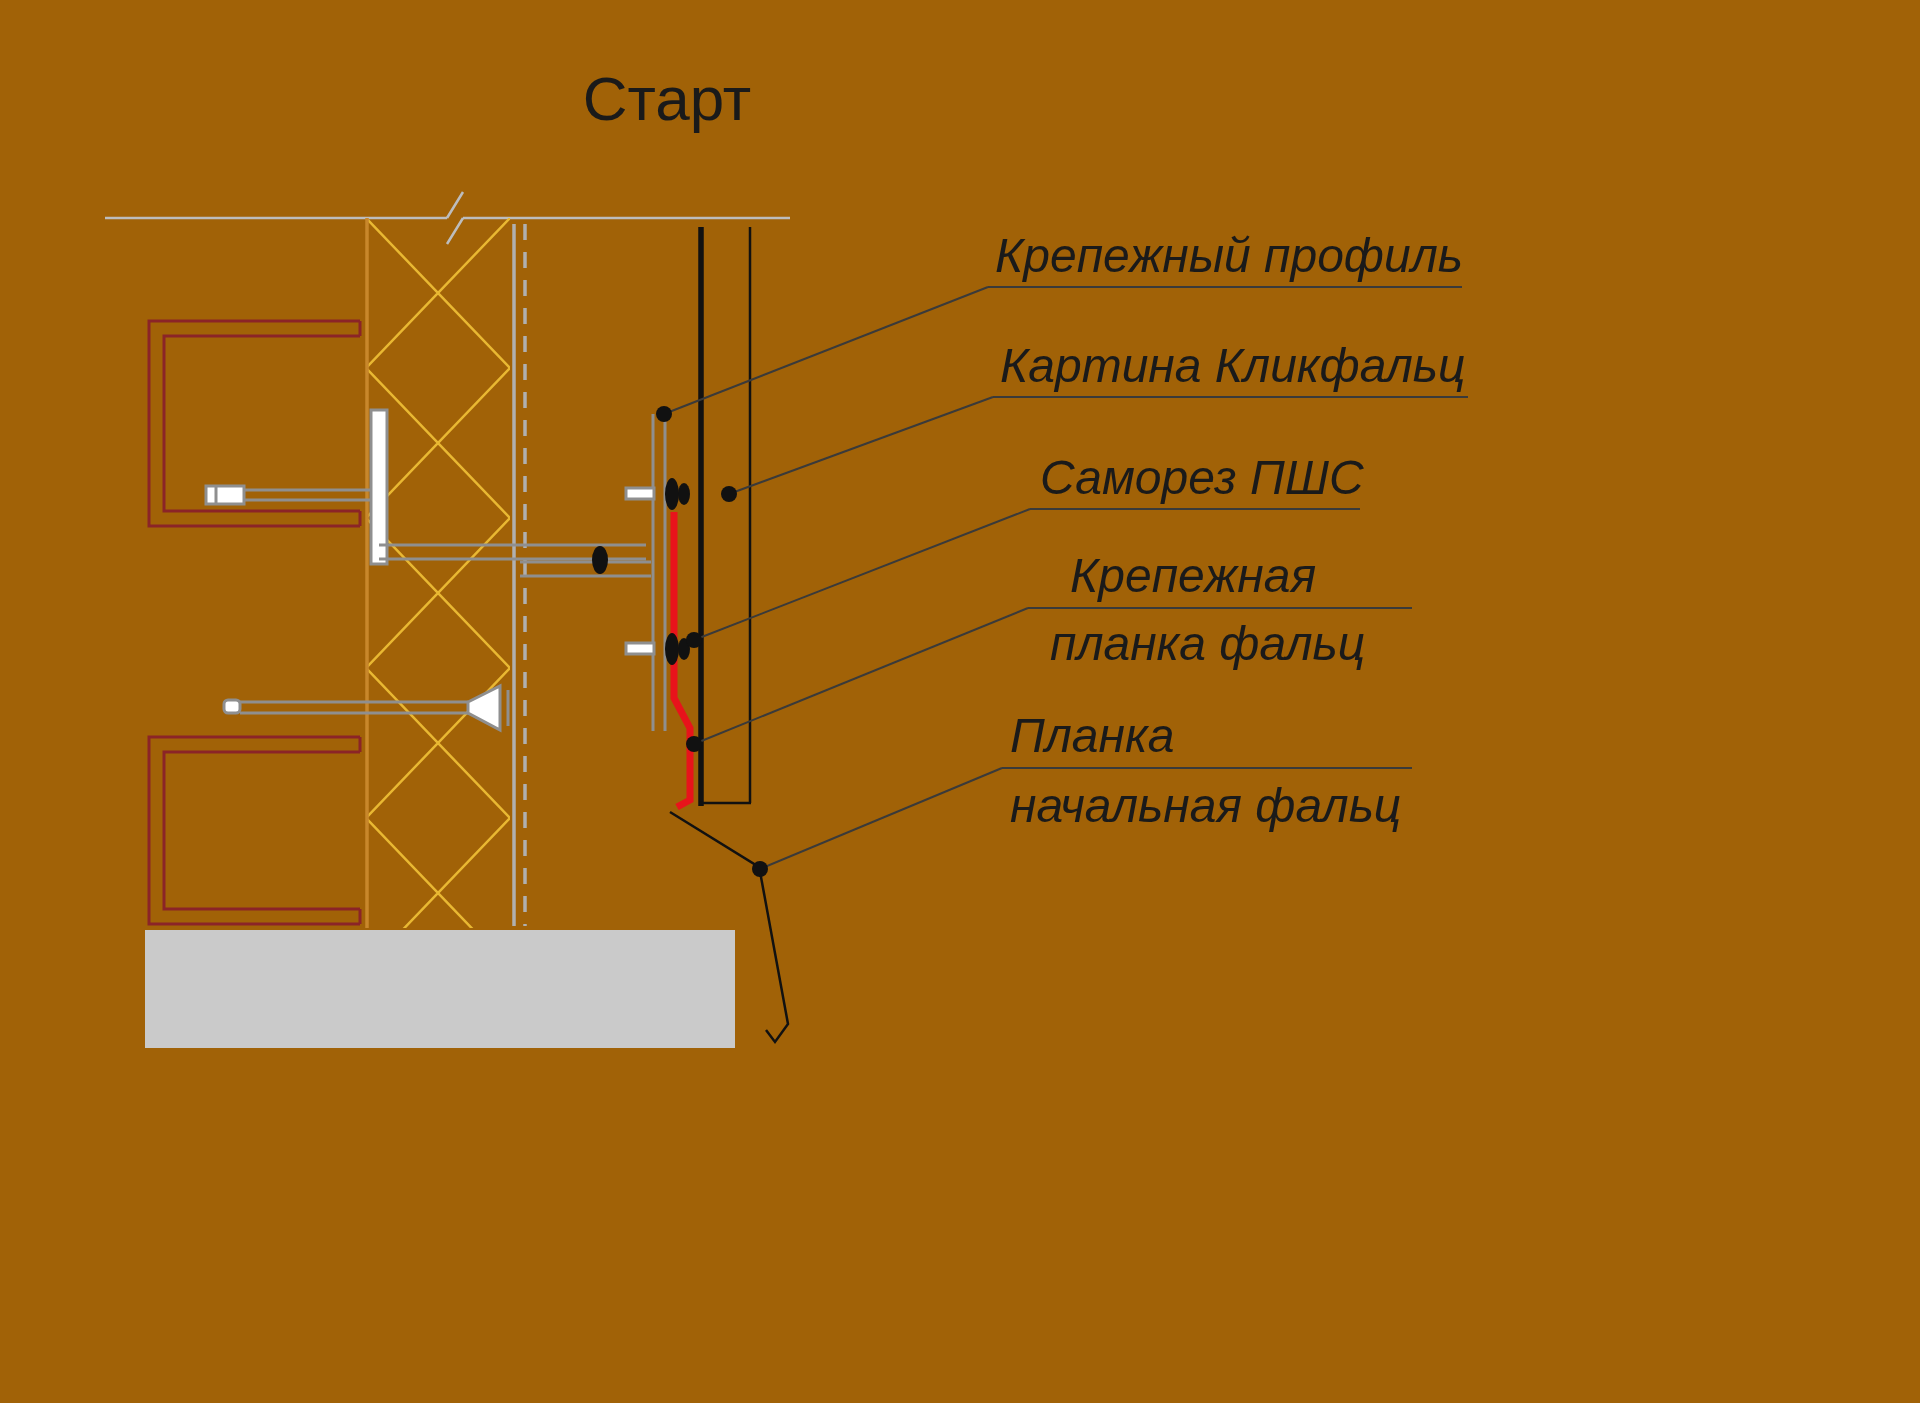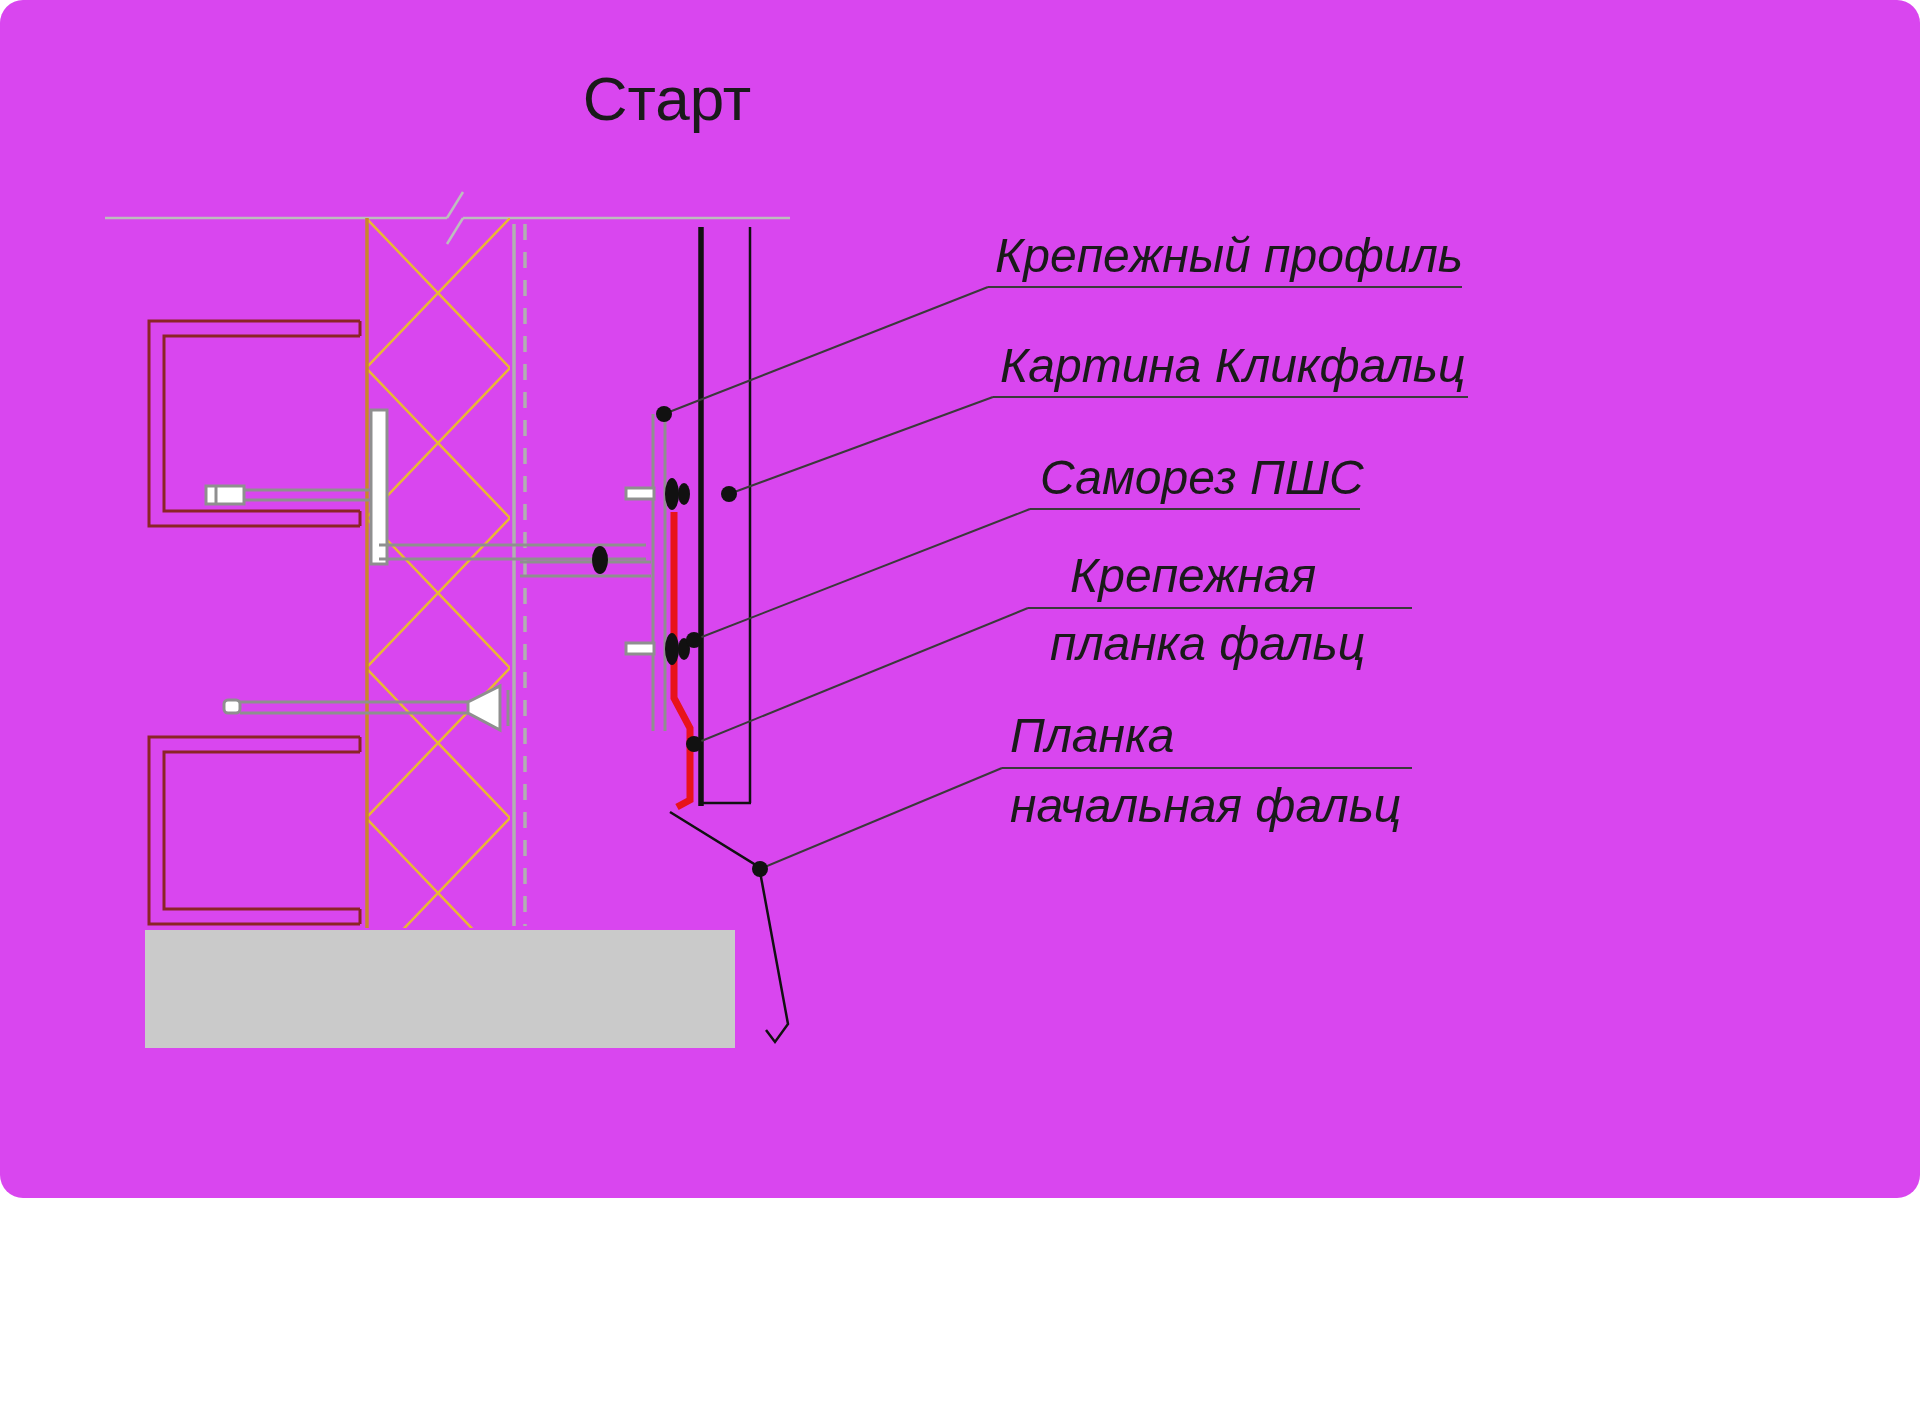--- a/index.html
+++ b/index.html
@@ -1,17 +1,17 @@
 <!DOCTYPE html>
 <html style="--maroon-frame: #8b2427; --insulation-yellow: #e9b832; --insulation-edge-brown: #c8872b; --hardware-gray: #8f8f8f; --sheathing-gray: #b0b0b0; --guide-line-gray: #bdbdbd; --foundation-gray: #cacaca; --panel-black: #111111; --strip-red: #e8131b; --label-text: #1a1a1a; --leader-line: #3a3a3a;"><head>
 <meta charset="utf-8">
 <style>
   * { box-sizing: border-box; }
   html, body { margin: 0; padding: 0; background: #ffffff; }
-  .page { width: 1920px; height: 1198px; background: #d946ef; position: relative; overflow: hidden; border-radius: 23px; }
+  .page { width: 1920px; height: 1403px; background: #a16207; position: relative; overflow: hidden; }
   svg { display: block; }
   text {
     font-family: "Liberation Sans", "DejaVu Sans", sans-serif;
     fill: var(--label-text, #1a1a1a);
   }
   .title-text  { font-size: 62px; }
   .label-text  { font-size: 48px; font-style: italic; }
   .guide       { stroke: var(--guide-line-gray, #bdbdbd); stroke-width: 2.5; fill: none; }
   .maroon      { stroke: var(--maroon-frame, #8b2427); stroke-width: 3; fill: none; }
   .insul-edge  { stroke: var(--insulation-edge-brown, #c8872b); stroke-width: 3.5; fill: none; }

